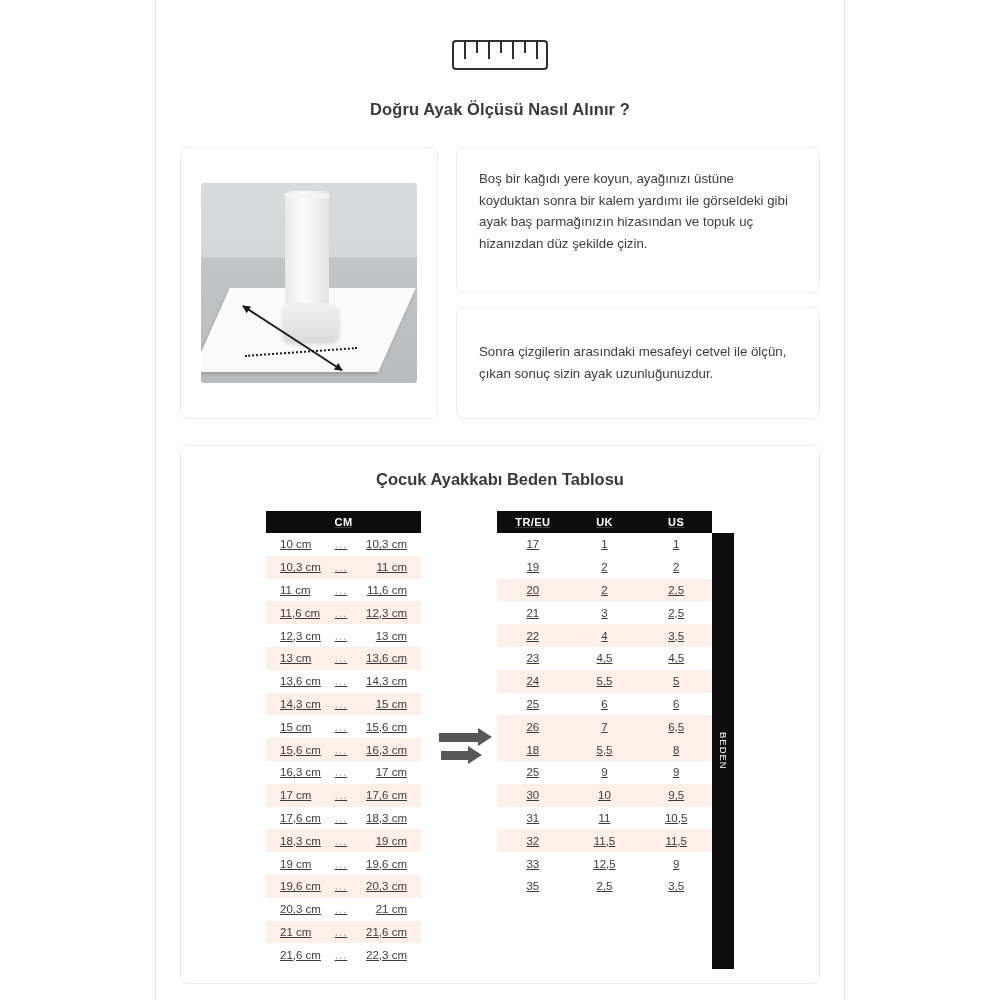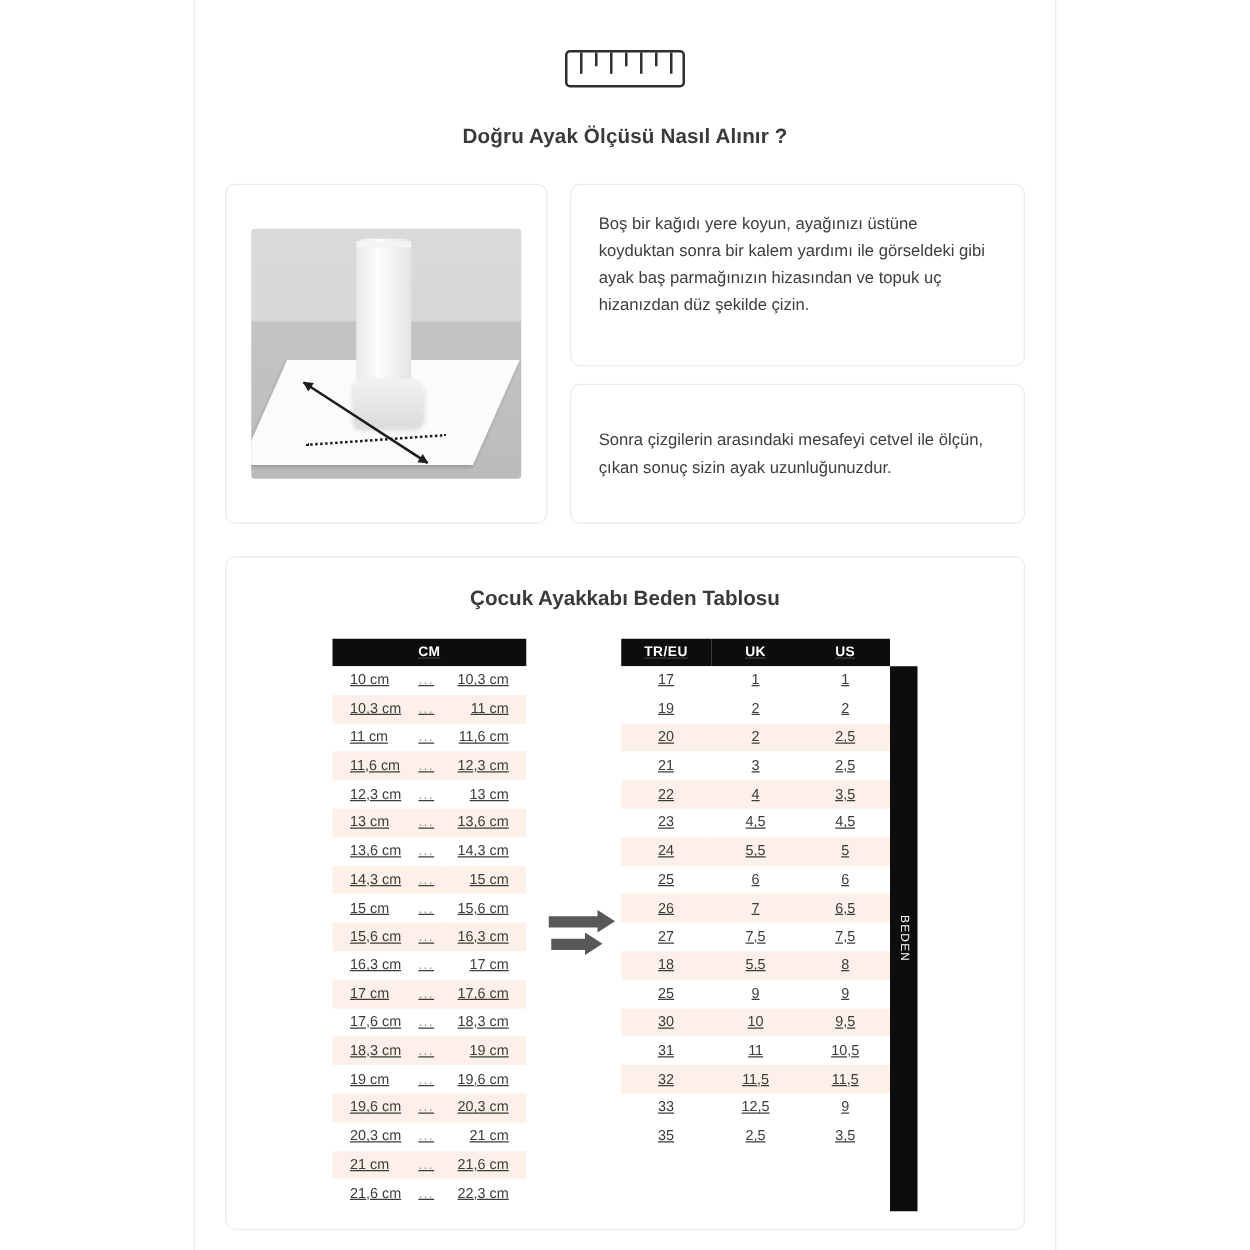--- a/index.html
+++ b/index.html
@@ -449,25 +449,20 @@
               <tr class="even">
                 <td>25</td>
                 <td>6</td>
                 <td>6</td>
               </tr>
               <tr class="odd">
                 <td>26</td>
                 <td>7</td>
                 <td>6,5</td>
               </tr>
-              <tr class="even">
-                <td>27</td>
-                <td>7,5</td>
-                <td>7,5</td>
-              </tr>
               <tr class="odd">
                 <td>18</td>
                 <td>5,5</td>
                 <td>8</td>
               </tr>
               <tr class="even">
                 <td>25</td>
                 <td>9</td>
                 <td>9</td>
               </tr>

